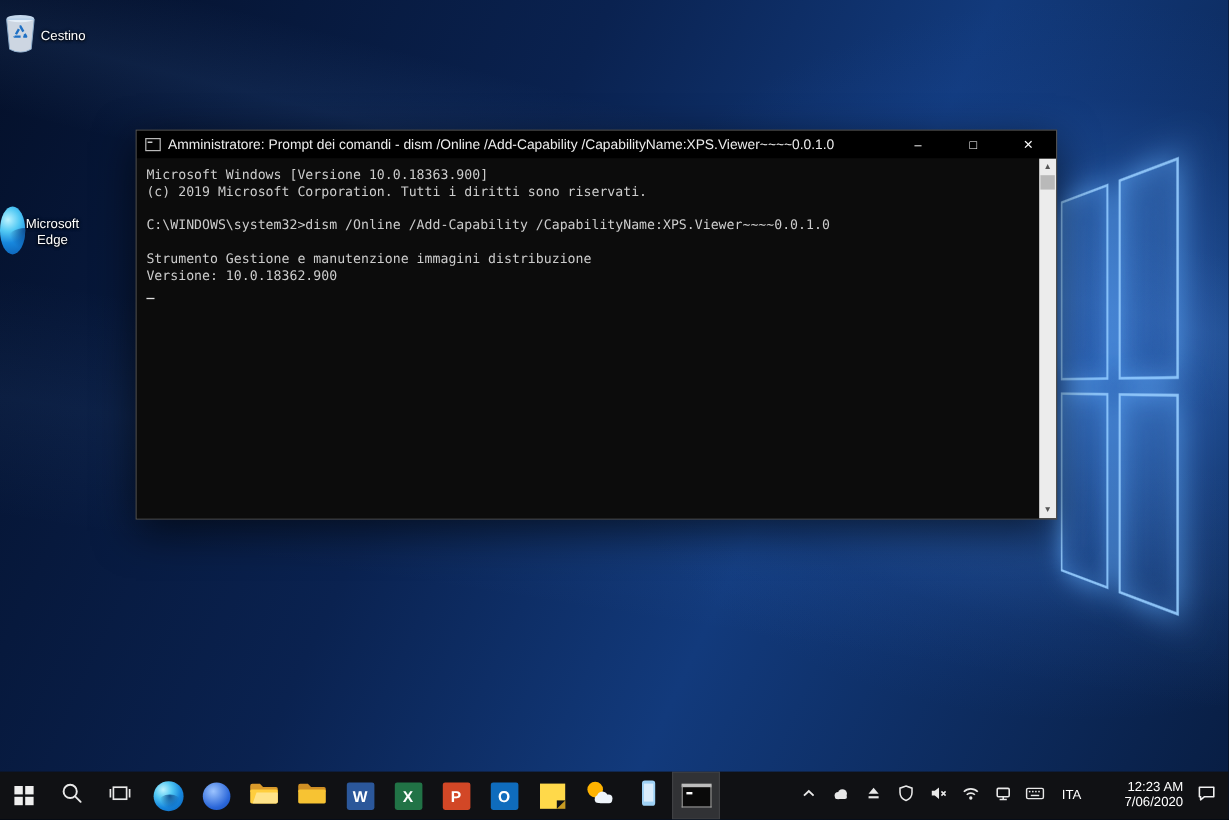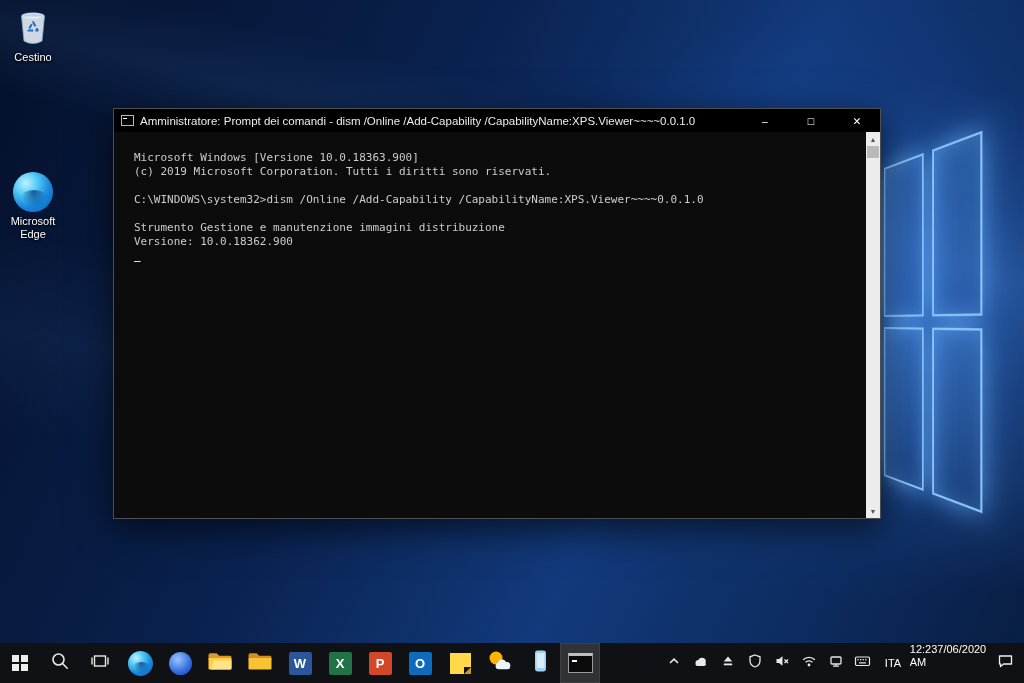--- a/index.html
+++ b/index.html
@@ -17,41 +17,41 @@
   .beam.b2{width:1500px;height:200px;left:-120px;top:330px;transform:rotate(9deg);
     background:linear-gradient(to bottom,transparent,rgba(110,175,255,.06),transparent)}
   .win-logo{position:absolute;right:26px;top:168px;width:114px;height:308px;display:grid;
     grid-template-rows:1fr 1fr;grid-template-columns:1fr 1fr;gap:10px;
     transform:perspective(420px) rotateY(-46deg);transform-origin:left center}
   .win-logo .pane{border:2px solid rgba(150,205,255,.9);
     background:linear-gradient(115deg,rgba(90,160,240,.38),rgba(25,70,150,.12));
     box-shadow:0 0 26px rgba(100,175,255,.75), inset 0 0 20px rgba(100,175,255,.35)}
 
   
-  .desk-icon{position:absolute;left:0;width:66px;display:flex;flex-direction:column;align-items:center}
+  .desk-icon{position:absolute;left:0;width:66px;display:flex;flex-direction:row;align-items:center}
   .di-0{top:8px}.di-1{top:90px}.di-2{top:172px}
   .desk-icon .label{margin-top:3px;font-size:11px;line-height:13px;color:#fff;text-align:center;
     text-shadow:0 1px 2px rgba(0,0,0,.95),0 0 3px rgba(0,0,0,.8)}
   .edge-big{width:40px;height:40px;border-radius:50%;position:relative;overflow:hidden;
     background:radial-gradient(circle at 32% 28%, #bdf3ff 0%, #52c9f4 30%, #1787dd 60%, #0b5fb4 100%)}
   .edge-big::after{content:"";position:absolute;left:6px;top:18px;width:30px;height:20px;border-radius:50%;
     background:radial-gradient(ellipse at 50% 10%, rgba(8,62,130,.8), rgba(8,62,130,0) 62%)}
 
   
-  .cmd-window{position:absolute;left:113px;top:108px;width:768px;height:411px;
+  .cmd-window{position:absolute;left:113px;top:108px;width:768px;height:325px;
     border:1px solid rgba(255,255,255,.28);box-shadow:0 10px 34px rgba(0,0,0,.65);
     display:flex;flex-direction:column;background:#0c0c0c}
   .titlebar{height:23px;flex:0 0 23px;background:#000;display:flex;align-items:center}
   .cmd-ico{width:13px;height:11px;margin:0 6px 0 7px;background:#050505;border:1px solid #b9b9b9;position:relative;flex:0 0 auto}
   .cmd-ico::before{content:"";position:absolute;left:1px;top:1.5px;width:4px;height:1.5px;background:#fff}
   .title-text{flex:1;color:#ececec;font-size:11.5px;white-space:nowrap;overflow:hidden}
   .win-controls{display:flex;height:100%}
   .wc{width:46px;height:100%;display:flex;align-items:center;justify-content:center;color:#fff;font-size:10.5px}
   .console{flex:1;position:relative;background:#0c0c0c;overflow:hidden}
-  .console pre{margin:16px;padding:3px 18px 0 4px;font-family:"DejaVu Sans Mono",monospace;
+  .console pre{margin:4px;padding:3px 18px 0 4px;font-family:"DejaVu Sans Mono",monospace;
     font-size:11px;line-height:14px;color:#cccccc;white-space:pre}
   .cursor{color:#e0e0e0;font-weight:bold}
   .scrollbar{position:absolute;top:0;right:0;bottom:0;width:14px;background:#ececec}
   .sb-arrow{position:absolute;left:0;right:0;height:14px;display:flex;align-items:center;justify-content:center;
     font-size:7px;color:#555}
   .sb-arrow.up{top:0}.sb-arrow.down{bottom:0}
   .sb-thumb{position:absolute;left:1px;right:1px;top:14px;height:12px;background:#b9b9b9}
 
   
   .taskbar{position:absolute;left:0;right:0;bottom:0;height:40px;background:#101114;display:flex;align-items:stretch}
@@ -69,21 +69,21 @@
     color:#fff;font-weight:bold;font-size:13px}
   .sq-word{background:#2b579a}.sq-excel{background:#217346}.sq-ppt{background:#d24726}.sq-outlook{background:#0f6cbd}
   .sticky{width:21px;height:21px;background:#ffd94a;position:relative}
   .sticky::after{content:"";position:absolute;right:0;bottom:0;border-style:solid;border-width:0 7px 7px 0;
     border-color:transparent #c79a22 #101114 transparent;transform:rotate(90deg)}
   .cmd-app{width:25px;height:20px;background:#0a0a0a;border:1px solid #9a9a9a;border-top:3px solid #bdbdbd;position:relative}
   .cmd-app::before{content:"";position:absolute;left:3px;top:4px;width:5px;height:2px;background:#fff}
   .tray{margin-left:auto;display:flex;align-items:stretch}
   .tray-btn{width:27px;display:flex;align-items:center;justify-content:center;flex:0 0 27px}
   .lang{width:34px;flex:0 0 34px;display:flex;align-items:center;justify-content:center;color:#fff;font-size:11px}
-  .clock{width:76px;flex:0 0 76px;display:flex;align-items:flex-start;justify-content:center;
+  .clock{width:76px;flex:0 0 76px;display:flex;flex-direction:column;align-items:flex-end;justify-content:center;
     color:#fff;font-size:11px;line-height:13px}
   .action{width:38px;flex:0 0 38px;display:flex;align-items:center;justify-content:center}
 </style>
 </head>
 <body>
 
 <div class="screen">
 
   <div class="wallpaper">
     <div class="beam b1"></div>

